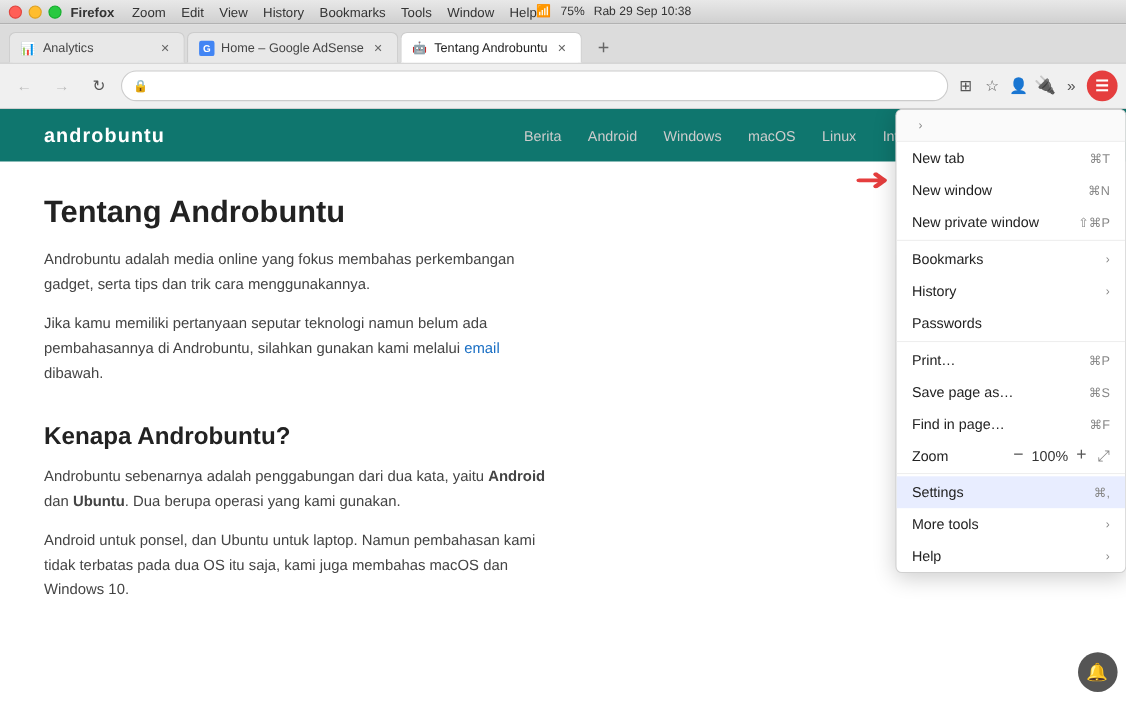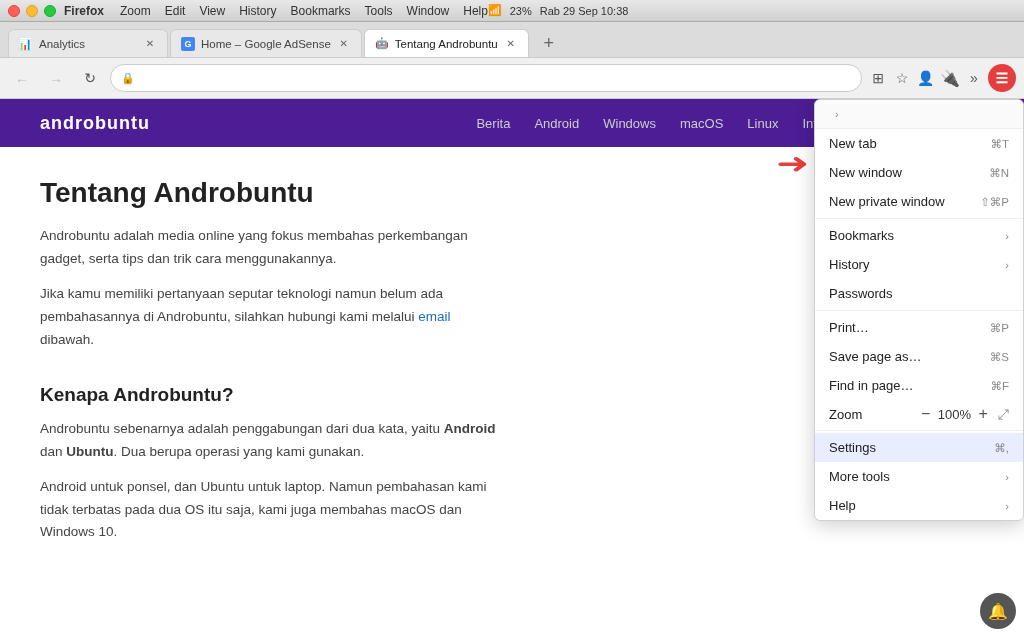--- a/index.html
+++ b/index.html
@@ -117,21 +117,21 @@
     }
 
     
     .content-area {
       position: relative;
       height: calc(640px - 22px - 36px - 40px);
       overflow: hidden;
     }
 
     .website-nav {
-      background: #4c1d95;
+      background: #0f766e;
       height: 48px;
       display: flex;
       align-items: center;
       padding: 0 40px;
     }
     .website-logo {
       color: white;
       font-size: 18px;
       font-weight: 700;
       letter-spacing: 1px;
@@ -169,21 +169,21 @@
       background: #fff;
       overflow: hidden;
     }
     .website-content h1 {
       font-size: 28px;
       font-weight: 700;
       color: #222;
       margin-bottom: 16px;
     }
     .website-content h2 {
-      font-size: 19px;
+      font-size: 22px;
       font-weight: 700;
       color: #222;
       margin: 20px 0 12px 0;
     }
     .website-content p {
       font-size: 13.5px;
       color: #444;
       line-height: 1.7;
       margin-bottom: 12px;
       max-width: 460px;
@@ -325,21 +325,21 @@
     <span>Edit</span>
     <span>View</span>
     <span>History</span>
     <span>Bookmarks</span>
     <span>Tools</span>
     <span>Window</span>
     <span>Help</span>
   </div>
   <div class="titlebar-icons">
     <span class="titlebar-icon">📶</span>
-    <span class="titlebar-icon">23%</span>
+    <span class="titlebar-icon">75%</span>
     <span class="titlebar-icon">Rab 29 Sep 10:38</span>
   </div>
 </div>
 
 <div class="browser-chrome">
 
   <div class="tab-bar">
     <div class="tab">
       <span class="tab-favicon">📊</span>
       <span>Analytics</span>
@@ -396,21 +396,21 @@
         <span class="website-nav-search">🔍</span>
       </div>
     </div>
 
     <div class="website-content">
       <h1>Tentang Androbuntu</h1>
       <div class="content-row">
         <div class="content-left">
           <p>Androbuntu adalah media online yang fokus membahas perkembangan gadget, serta tips dan trik cara menggunakannya.</p>
           <p>
-            <span>Jika kamu memiliki pertanyaan seputar teknologi namun belum ada pembahasannya di Androbuntu, silahkan hubungi kami melalui </span><a>email</a><span> dibawah.</span>
+            <span>Jika kamu memiliki pertanyaan seputar teknologi namun belum ada pembahasannya di Androbuntu, silahkan gunakan kami melalui </span><a>email</a><span> dibawah.</span>
           </p>
         </div>
         <div class="logo-figure">
           <div class="logo-circle">
             <div class="logo-circles-inner">
               <div class="inner-circle"></div>
               <div class="inner-circle"></div>
             </div>
           </div>
           <div class="logo-caption">Logo Androbuntu</div>

